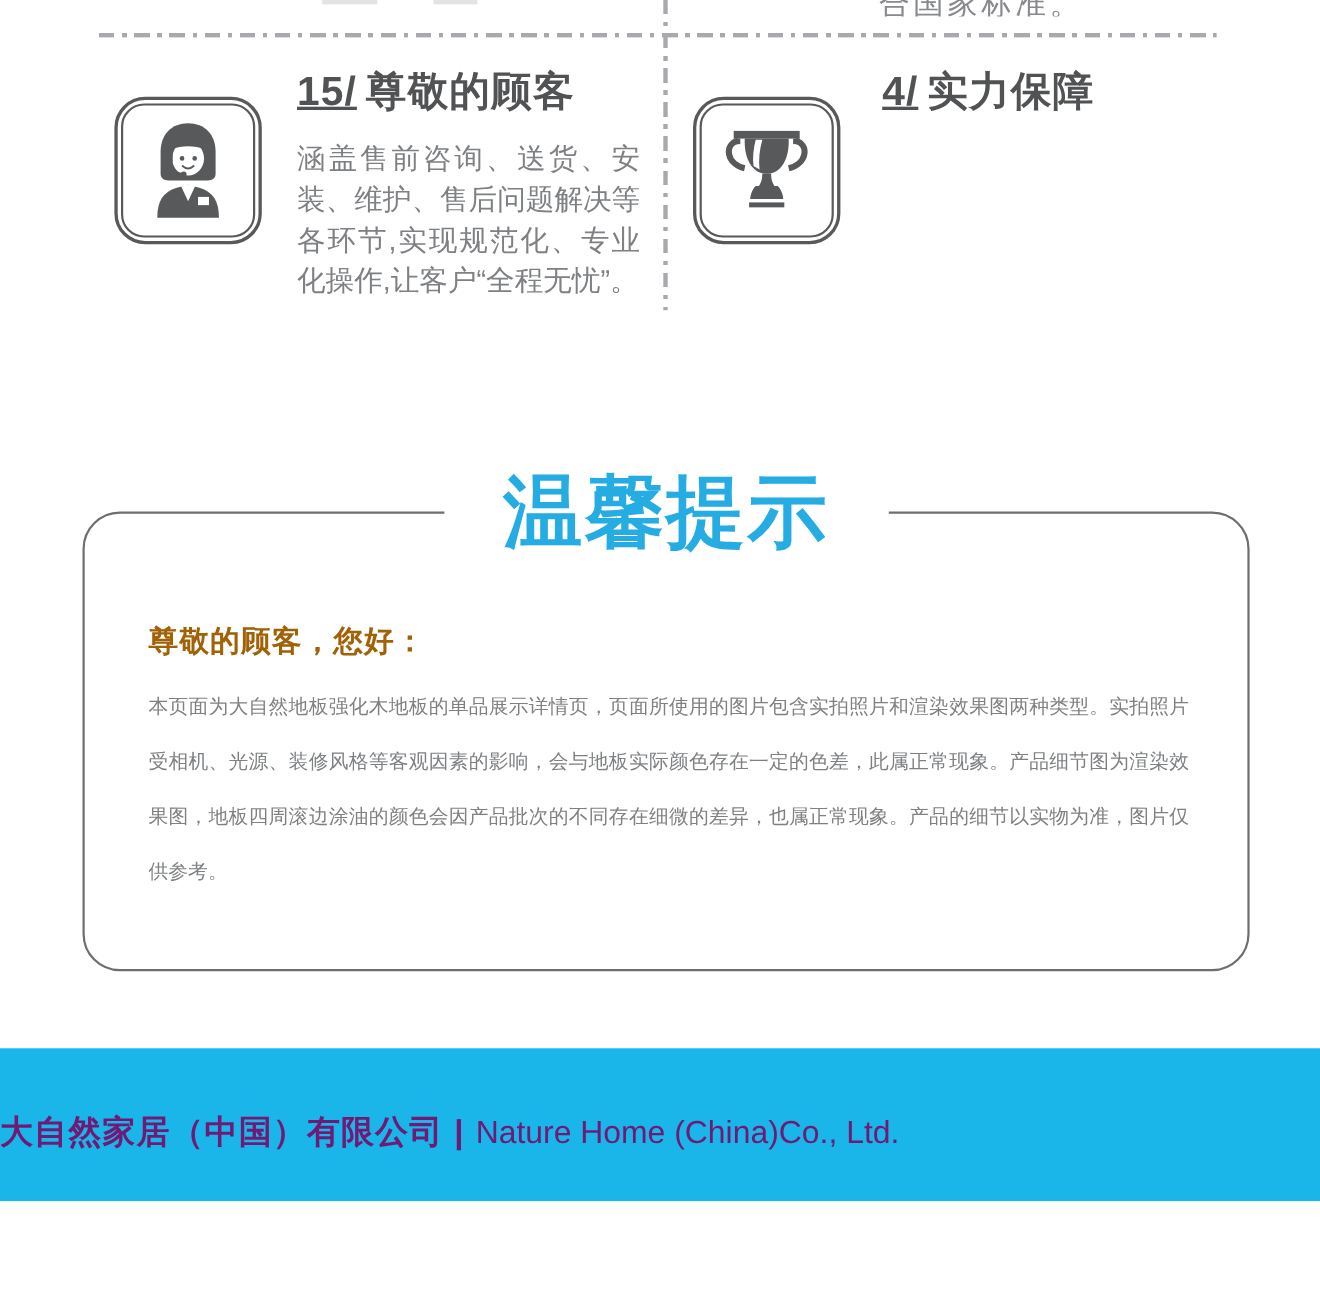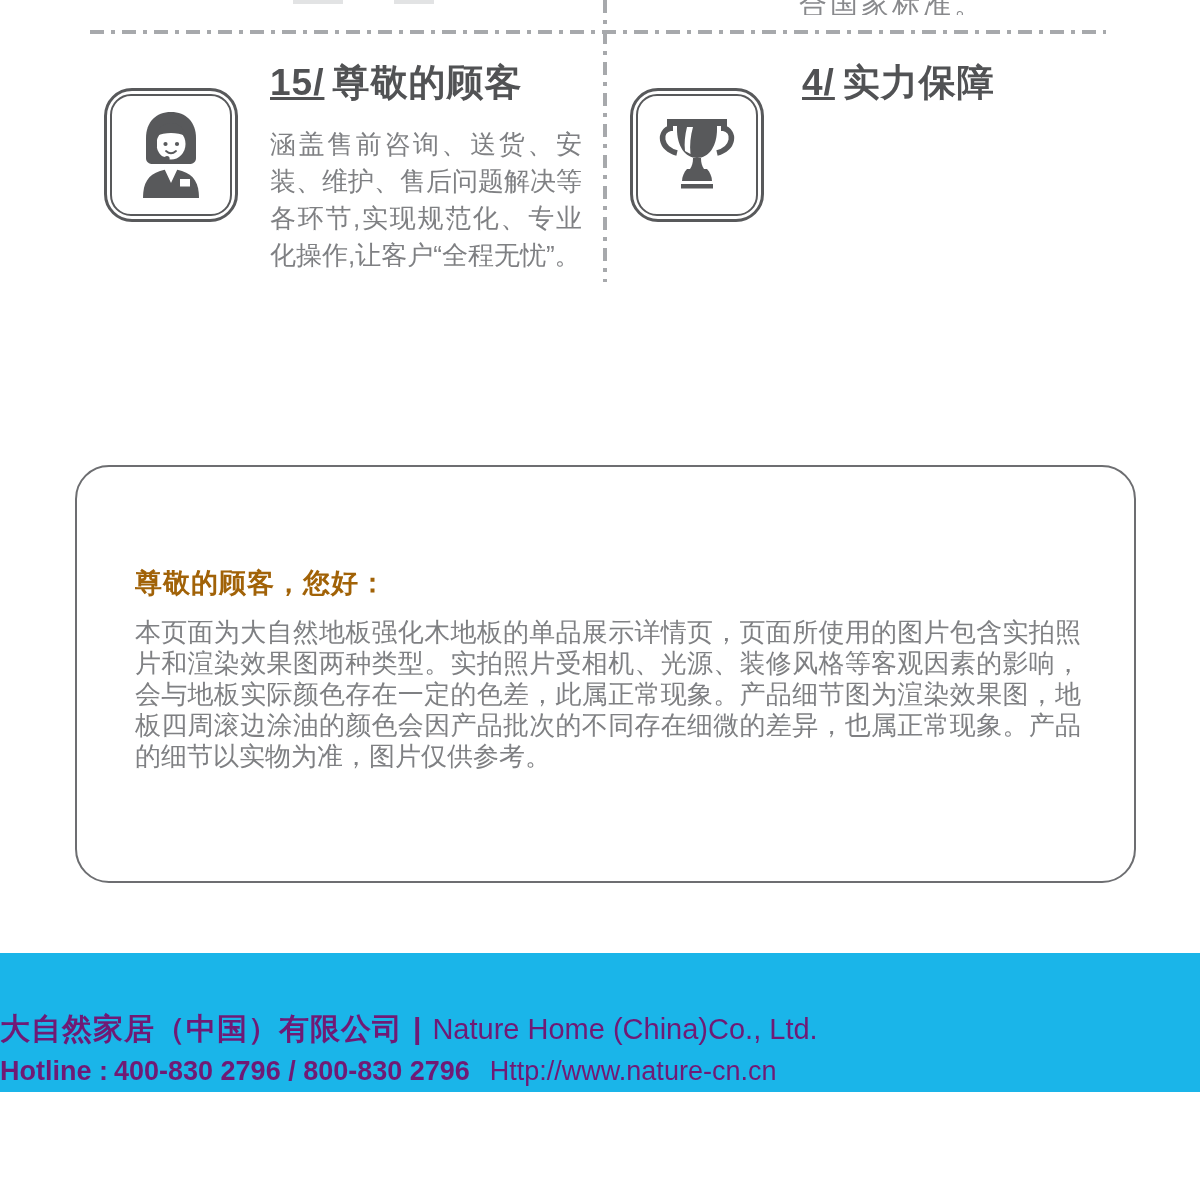--- a/index.html
+++ b/index.html
@@ -32,21 +32,21 @@
   .feat-title.t15 { left:270px; }
   .feat-title.t16 { left:802px; }
   .feat-desc { position:absolute; top:107px; width:312px; font-size:26px; line-height:37px; color:#7f8083; text-align:justify; text-justify:inter-ideograph;margin-top:19px; }
   .feat-desc.d15 { left:270px; }
   .feat-desc.d16 { left:802px; }
 
   
   .tips-box { position:absolute; left:75px; top:465px; width:1061px; height:418px; border:2px solid #6d6e71; border-radius:34px; background:#fff; }
   .tips-title { position:absolute; top:-44px; left:50%; transform:translateX(-50%); background:#fff; padding:0 54px; font-size:72px; line-height:86px; font-weight:700; color:#25ace2; letter-spacing:2px; white-space:nowrap; }
   .tips-greeting { position:absolute; left:58px; top:98px; font-size:27px; font-weight:700; color:#a16207; letter-spacing:1px; }
-  .tips-body { position:absolute; left:58px; top:150px; width:946px; font-size:26px; line-height:31px; color:#7f8083; text-align:justify; text-justify:inter-ideograph; }
+  .tips-body { position:absolute; left:58px; top:150px; width:946px; font-size:18px; line-height:50px; color:#7f8083; text-align:justify; text-justify:inter-ideograph; }
 
   
   .footer { position:absolute; left:0; top:953px; width:1200px; height:241px; background:#1ab5e9; color:#701a75; }
   .f-line1 { padding-top:56px; font-size:30px; font-weight:700; letter-spacing:1px; white-space:nowrap; }
   .f-line1 .sep { font-weight:700; margin:0 10px; }
   .f-line1 .en { font-weight:400; font-size:29px; letter-spacing:0; }
   .f-line2 { margin-top:6px; font-size:27px; white-space:nowrap; }
   .f-line2 .hl { font-weight:700; margin-right:6px; }
   .f-line2 .num { font-weight:600; }
   .f-line2 .web { margin-left:20px; font-weight:400; }
@@ -102,26 +102,24 @@
         <path fill="#58595b" d="M40 64h20c3 3 5 8 5 12H35c0-4 2-9 5-12z"></path>
         <rect x="34" y="79" width="32" height="4.5" fill="#58595b"></rect>
       </svg>
     </div>
   </div>
   <h3 class="feat-title t16">
     <span class="num">4/</span><span>实力保障</span>
   </h3>
 
   <section class="tips-box">
+    <h2 class="tips-title">温馨提示</h2>
     <p class="tips-greeting">尊敬的顾客，您好：</p>
     <p class="tips-body">本页面为大自然地板强化木地板的单品展示详情页，页面所使用的图片包含实拍照片和渲染效果图两种类型。实拍照片受相机、光源、装修风格等客观因素的影响，会与地板实际颜色存在一定的色差，此属正常现象。产品细节图为渲染效果图，地板四周滚边涂油的颜色会因产品批次的不同存在细微的差异，也属正常现象。产品的细节以实物为准，图片仅供参考。</p>
   </section>
 
   <footer class="footer">
     <div class="f-line1">
       <span class="cn">大自然家居（中国）有限公司</span><span class="sep">|</span><span class="en">Nature Home (China)Co., Ltd.</span>
     </div>
-    <div class="f-line2">
-      <span class="hl">Hotline :</span><span class="num">400-830 2796 / 800-830 2796</span><span class="web">Http://www.nature-cn.cn</span>
-    </div>
   </footer>
 
 </div>
 
 </body></html>

